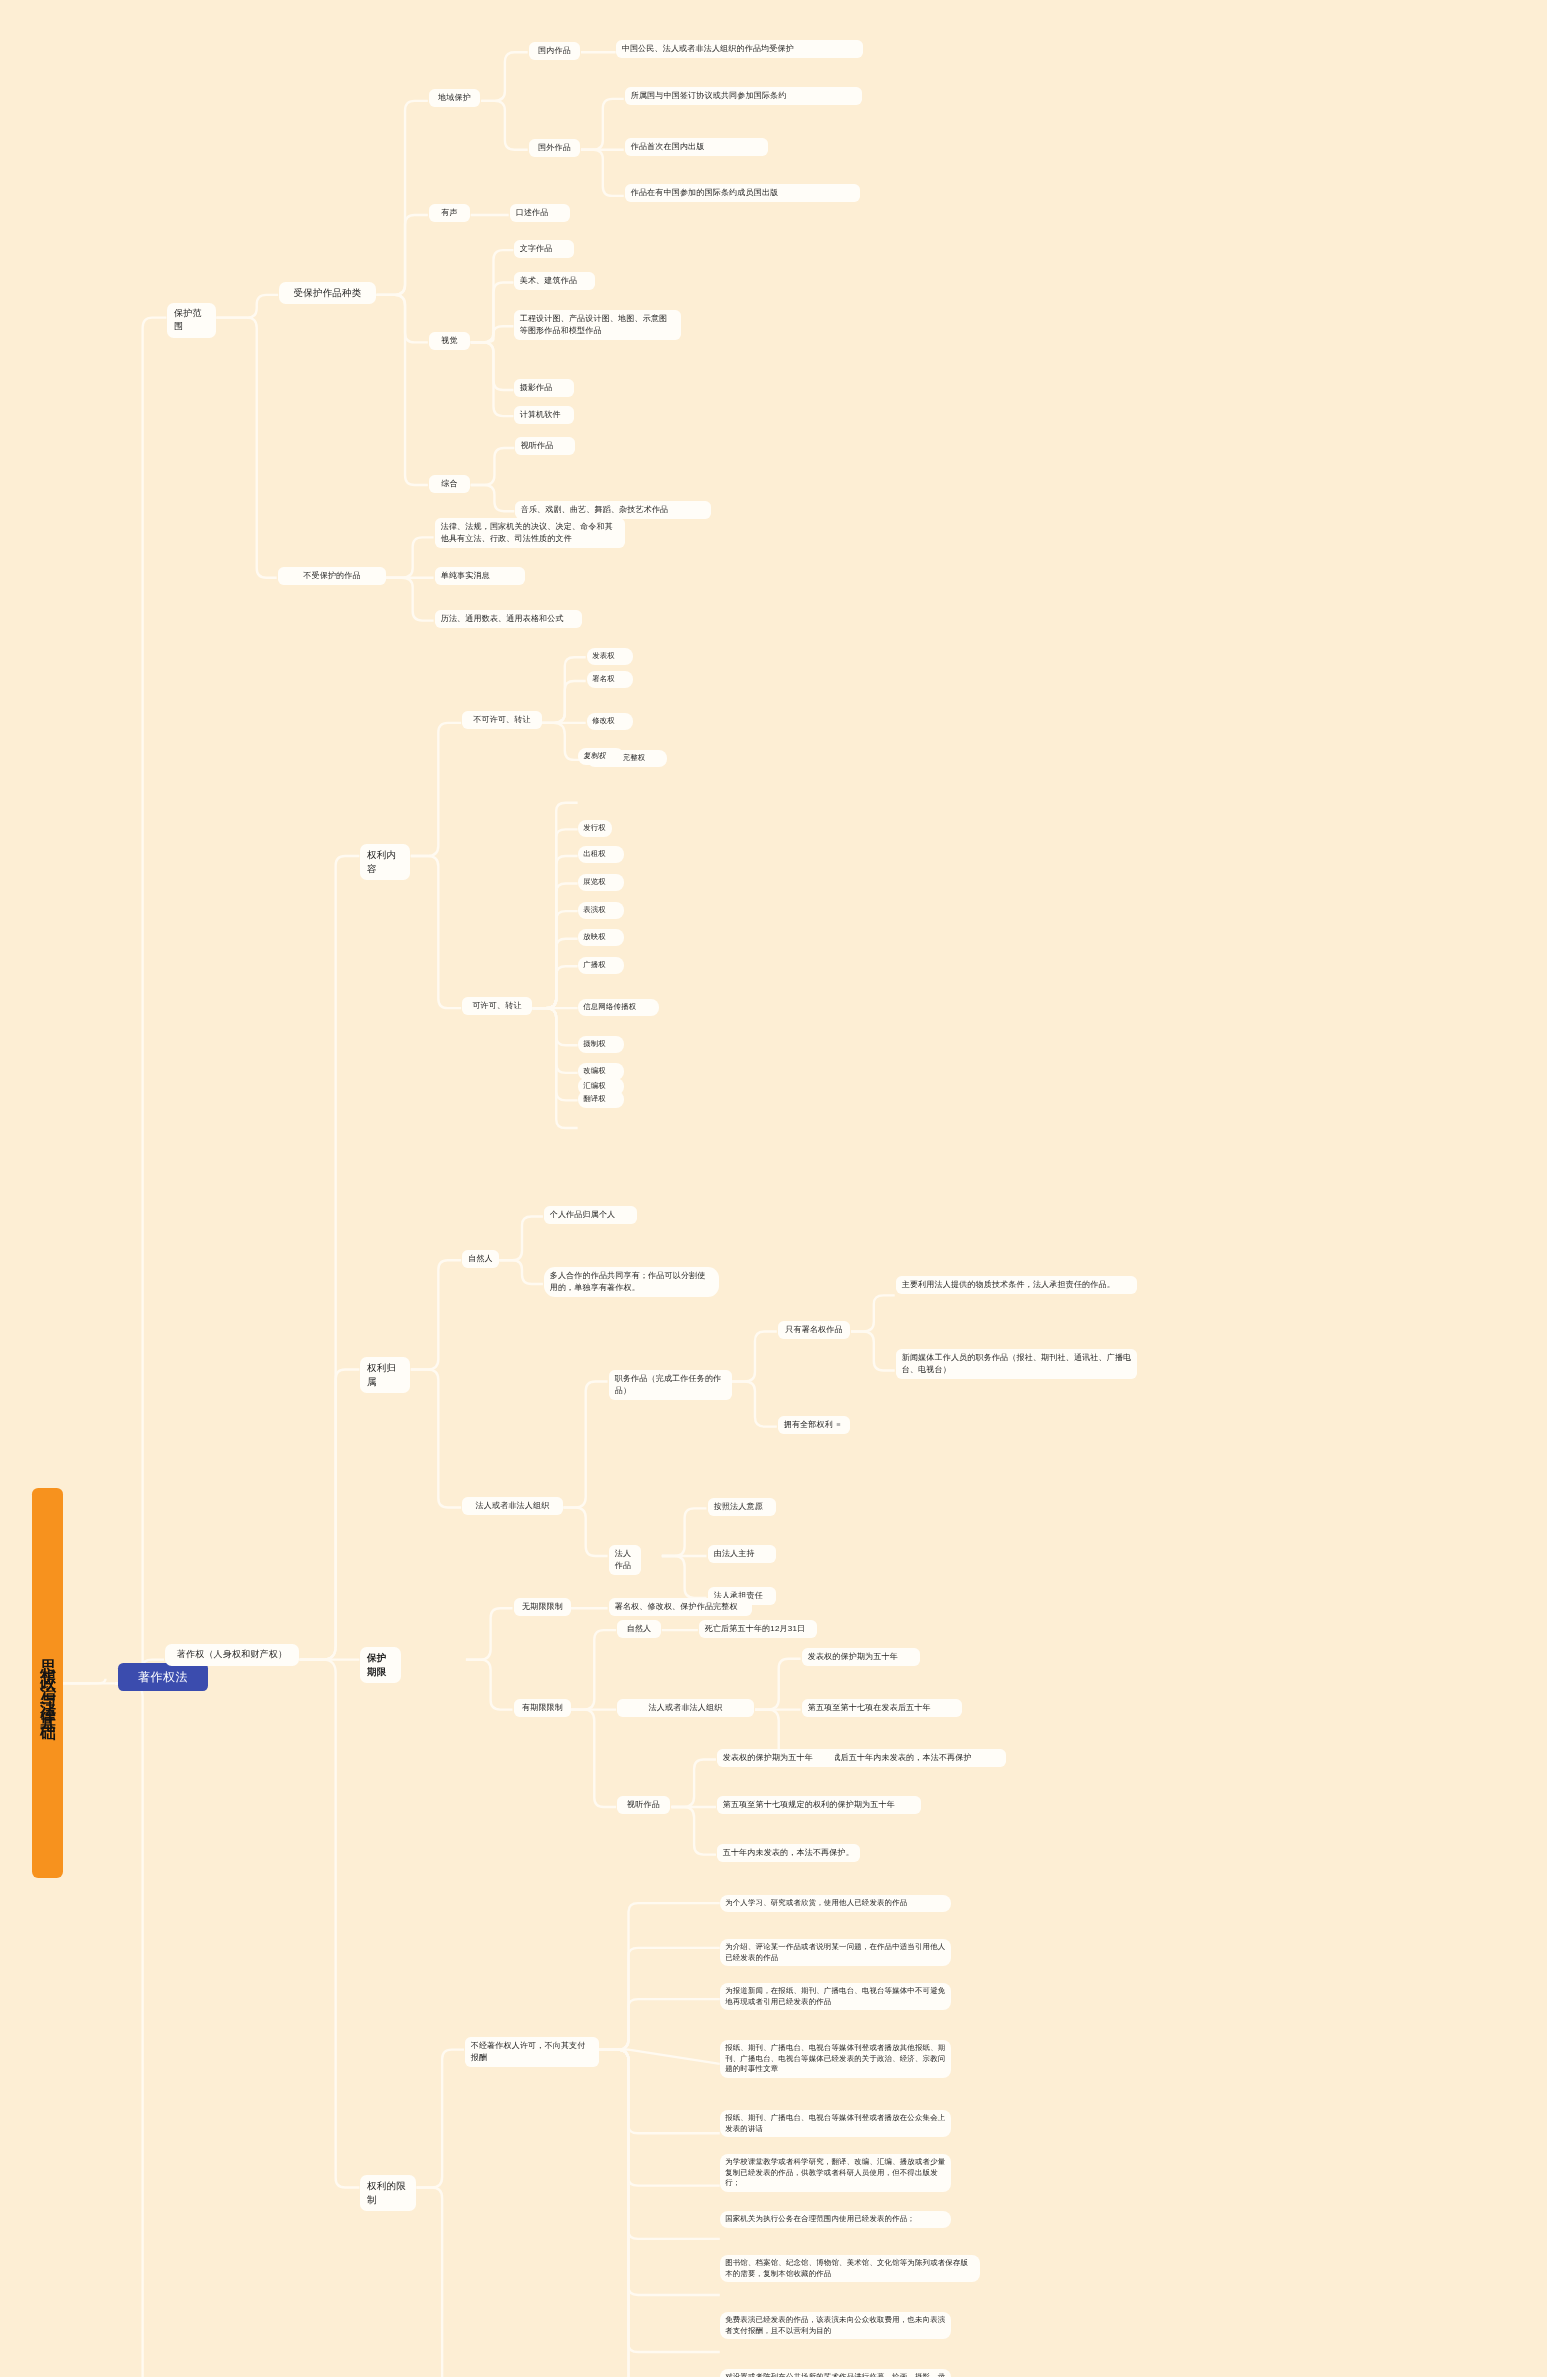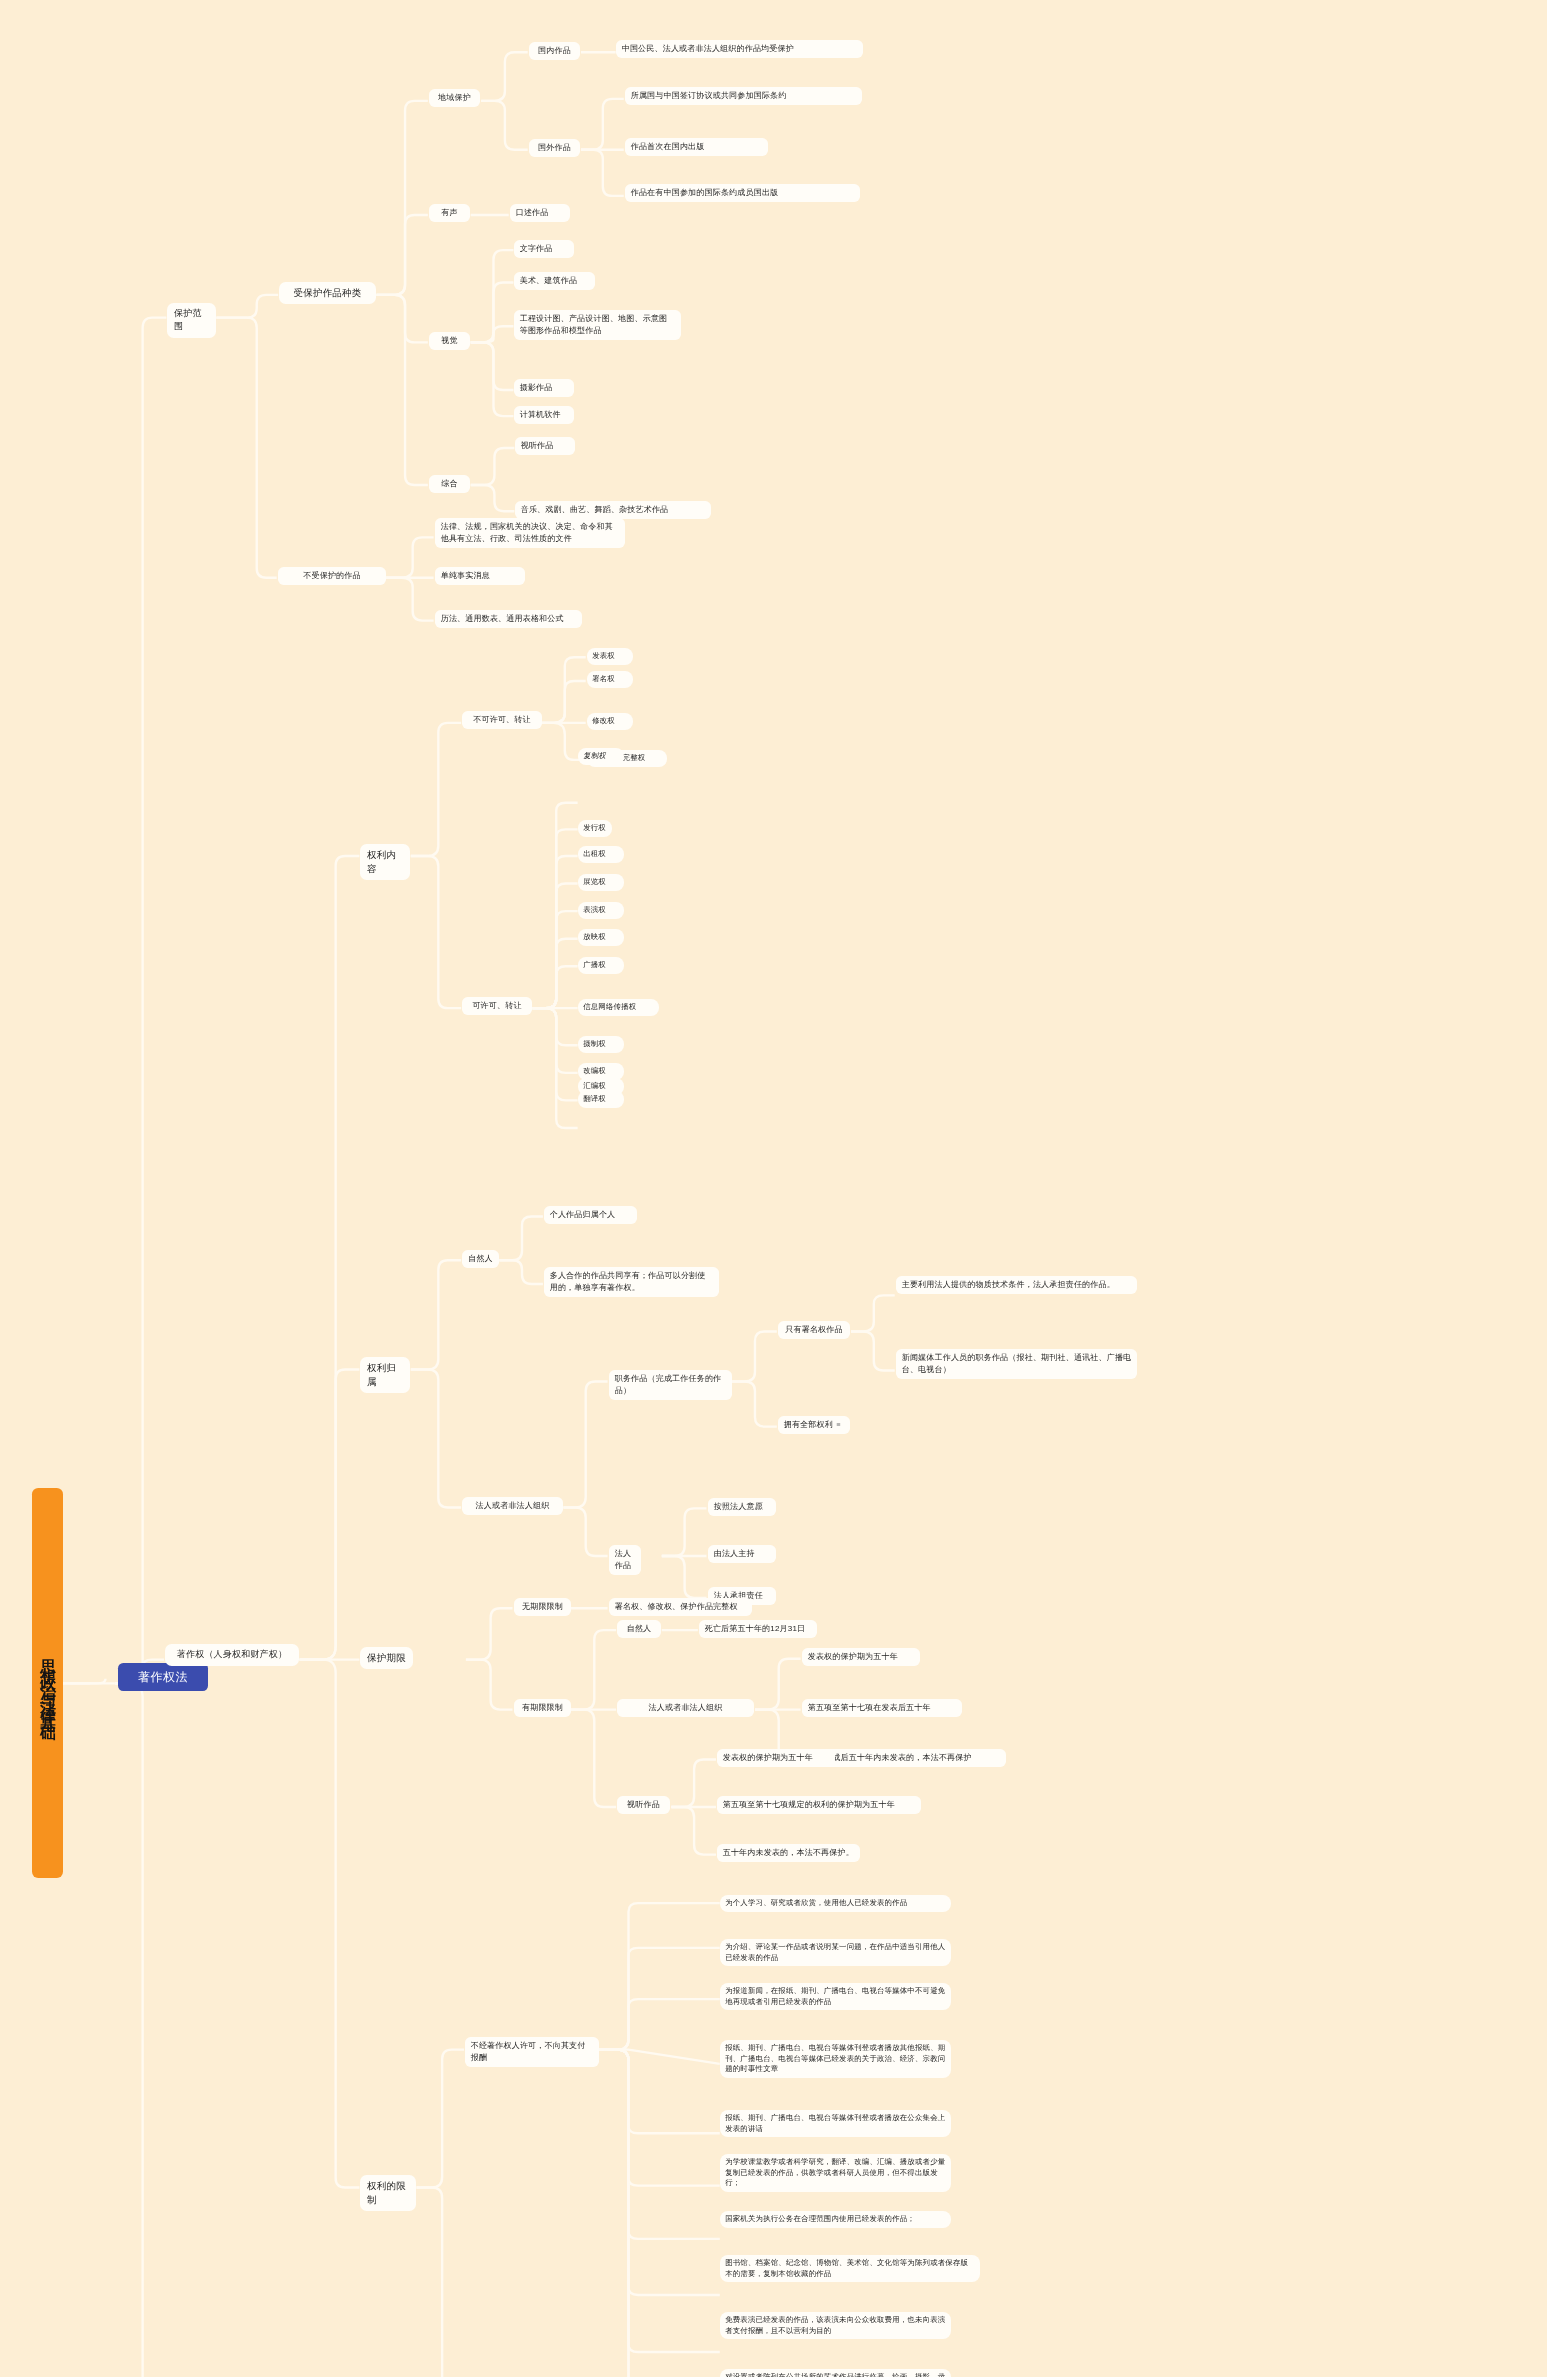--- a/index.html
+++ b/index.html
@@ -238,41 +238,41 @@
 <div class="node xs" style="left:578px; top:999px; width:81px;">信息网络传播权</div>
 <div class="node xs" style="left:578px; top:1036px; width:46px;">摄制权</div>
 <div class="node xs" style="left:578px; top:1063px; width:46px;">改编权</div>
 <div class="node xs" style="left:578px; top:1091px; width:46px;">翻译权</div>
 <div class="node xs" style="left:578px; top:1078px; width:46px;">汇编权</div>
 
 <div class="node lvl2" style="left:360px; top:1357px; width:50px; justify-content:center;">权利归属</div>
 
 <div class="node sm" style="left:462px; top:1250px; width:37px; justify-content:center;">自然人</div>
 <div class="node sm" style="left:544px; top:1206px; width:93px;">个人作品归属个人</div>
-<div class="node sm wrap" style="left:544px; top:1267px; width:175px;">多人合作的作品共同享有；作品可以分割使用的，单独享有著作权。</div>
+<div class="node sm wrap" style="left:544px; top:1267px; width:175px;border-radius:11px;">多人合作的作品共同享有；作品可以分割使用的，单独享有著作权。</div>
 
 <div class="node sm" style="left:462px; top:1497px; width:101px; justify-content:center;">法人或者非法人组织</div>
 
 <div class="node sm" style="left:609px; top:1370px; width:123px; justify-content:center;">职务作品（完成工作任务的作品）</div>
 
 <div class="node sm" style="left:778px; top:1321px; width:72px; justify-content:center;">只有署名权作品</div>
 <div class="node sm wrap" style="left:896px; top:1276px; width:241px;">主要利用法人提供的物质技术条件，法人承担责任的作品。</div>
 <div class="node sm wrap" style="left:896px; top:1349px; width:241px;">新闻媒体工作人员的职务作品（报社、期刊社、通讯社、广播电台、电视台）</div>
 
 <div class="node sm" style="left:778px; top:1416px; width:72px;">
   <span>拥有全部权利</span>
   <span class="eq-icon">≡</span>
 </div>
 
 <div class="node sm" style="left:609px; top:1545px; width:32px; justify-content:center;">法人作品</div>
 <div class="node sm" style="left:708px; top:1498px; width:68px;">按照法人意愿</div>
 <div class="node sm" style="left:708px; top:1545px; width:68px;">由法人主持</div>
 <div class="node sm" style="left:708px; top:1587px; width:68px;">法人承担责任</div>
 
-<div class="node lvl2" style="left:360px; top:1647px; width:53px; justify-content:center;">保护期限</div>
+<div class="node lvl2" style="left:360px; top:1647px; width:41px; justify-content:center;font-weight:bold;">保护期限</div>
 
 <div class="node sm" style="left:514px; top:1598px; width:57px; justify-content:center;">无期限限制</div>
 <div class="node sm" style="left:609px; top:1598px; width:143px;">署名权、修改权、保护作品完整权</div>
 
 <div class="node sm" style="left:514px; top:1699px; width:57px; justify-content:center;">有期限限制</div>
 
 <div class="node sm" style="left:617px; top:1620px; width:44px; justify-content:center;">自然人</div>
 <div class="node sm" style="left:699px; top:1620px; width:118px;">死亡后第五十年的12月31日</div>
 
 <div class="node sm" style="left:617px; top:1699px; width:137px; justify-content:center;">法人或者非法人组织</div>

